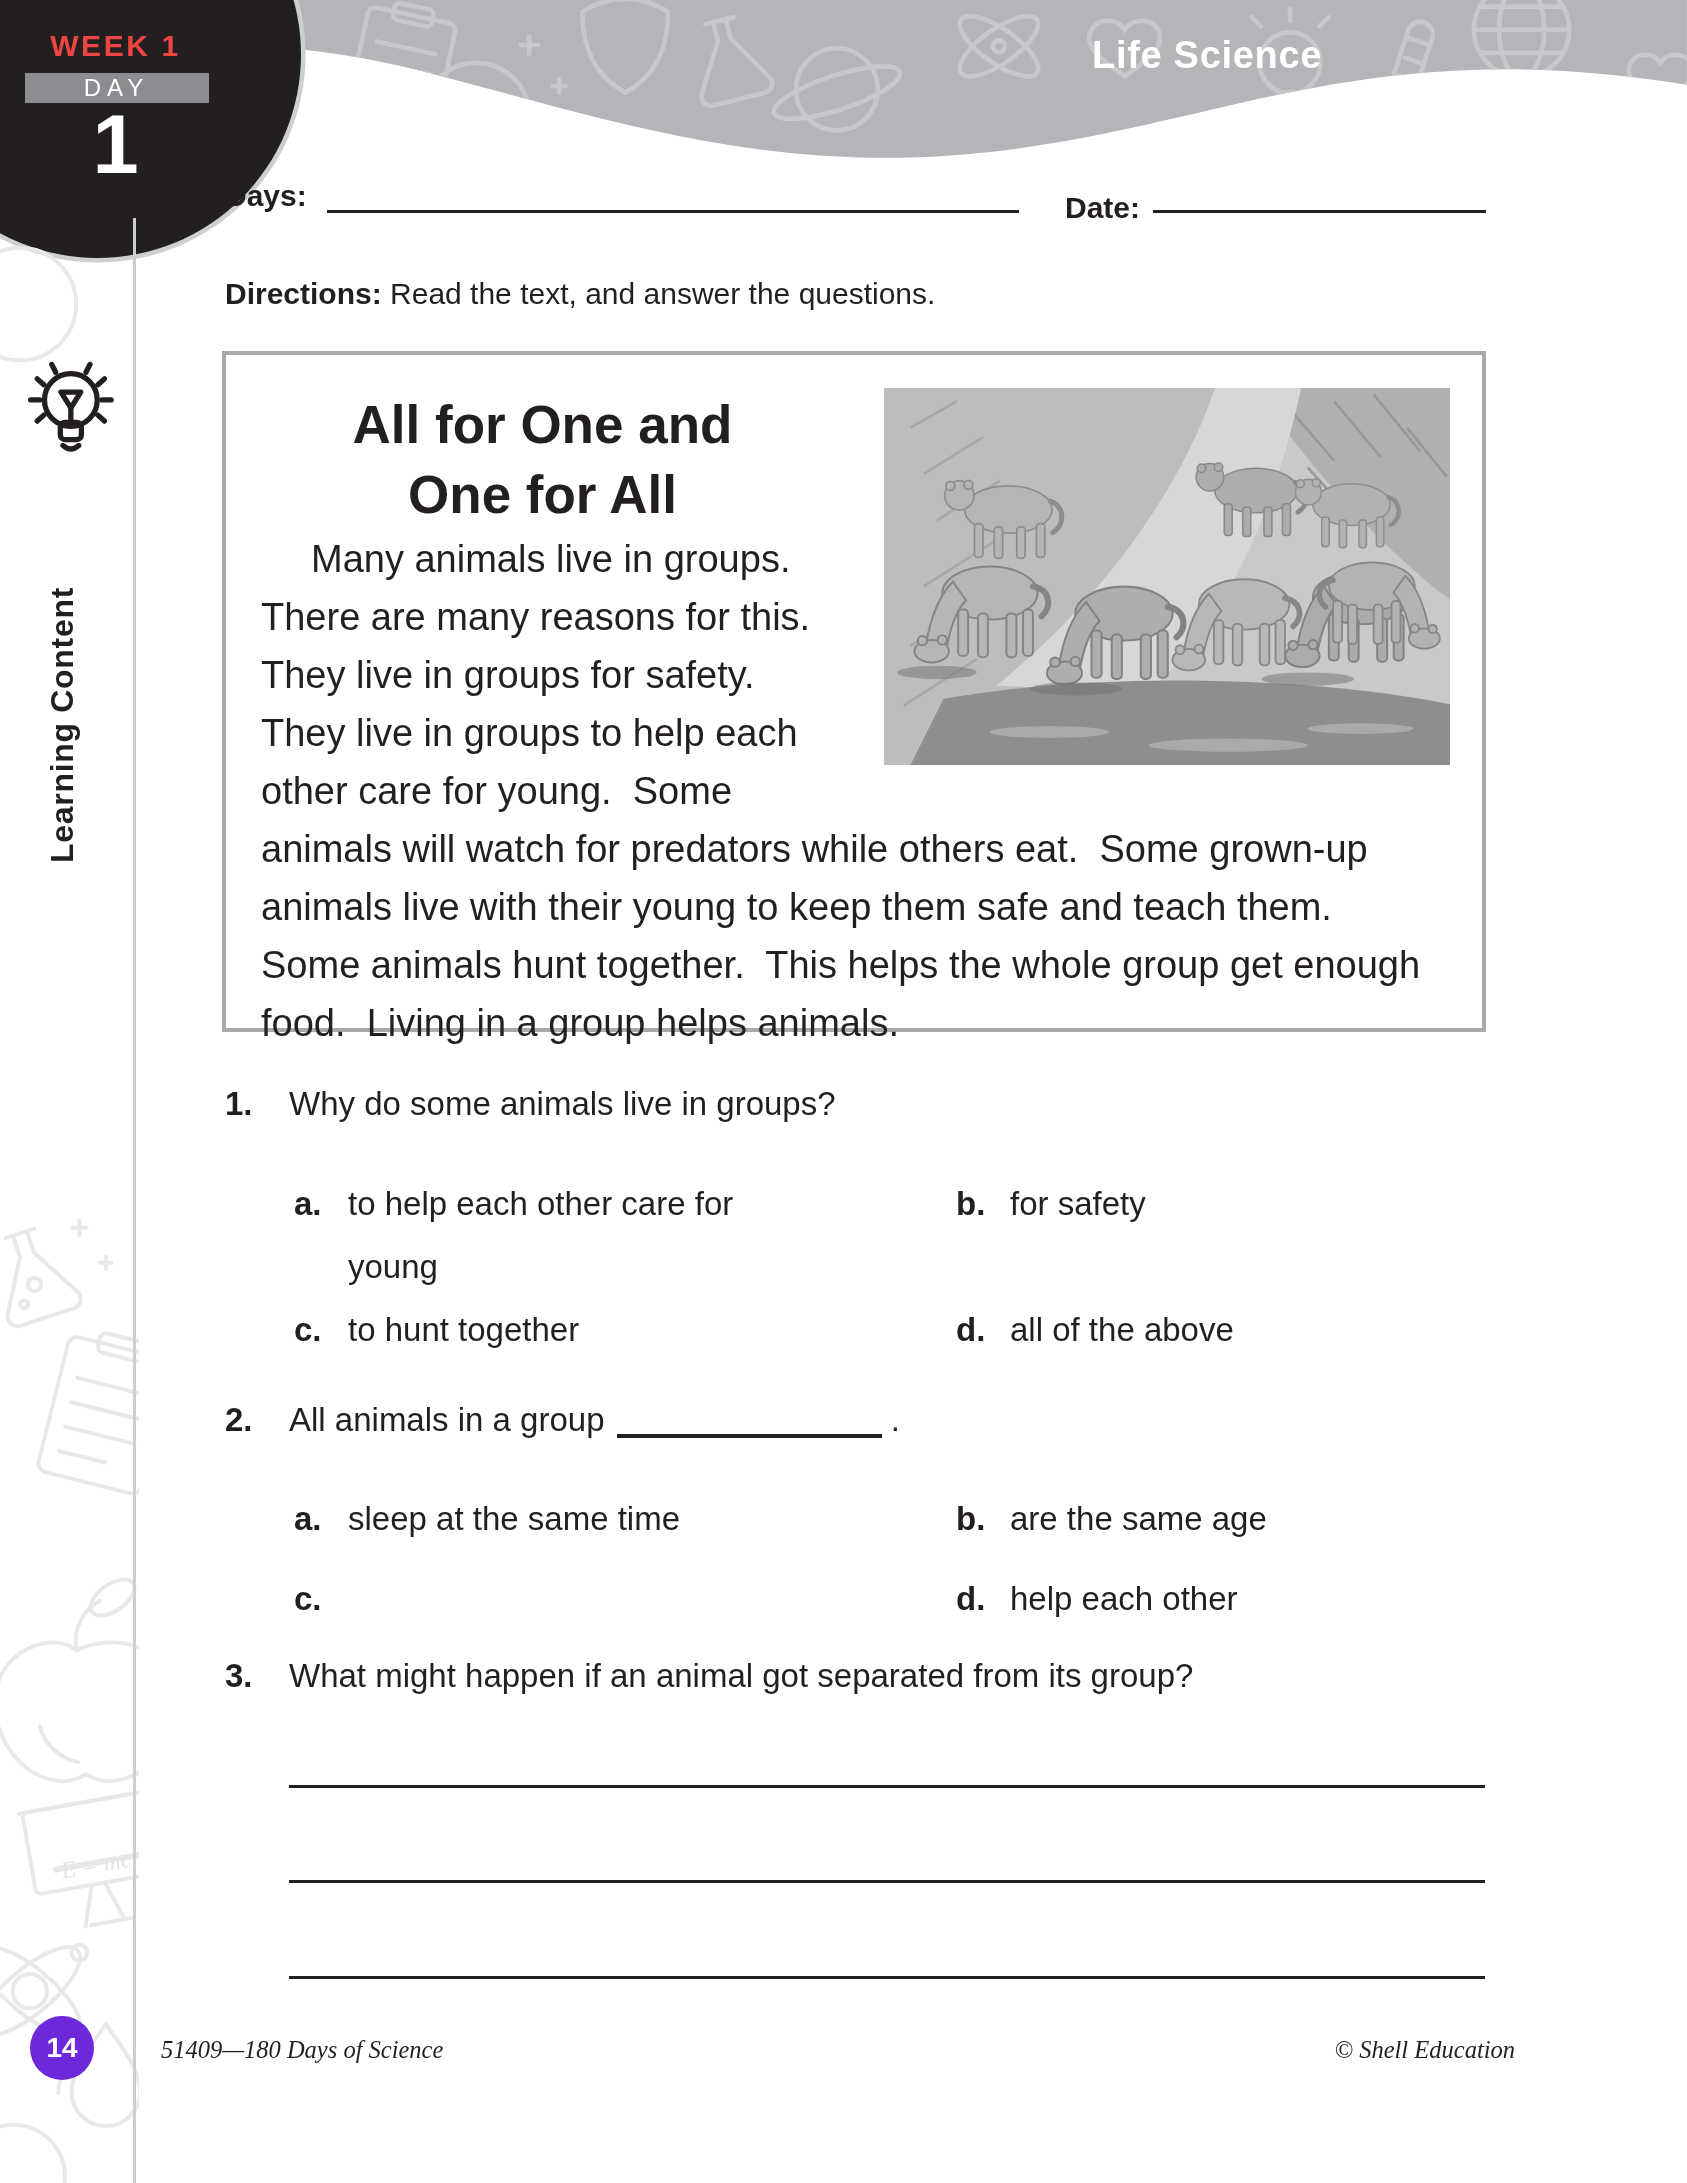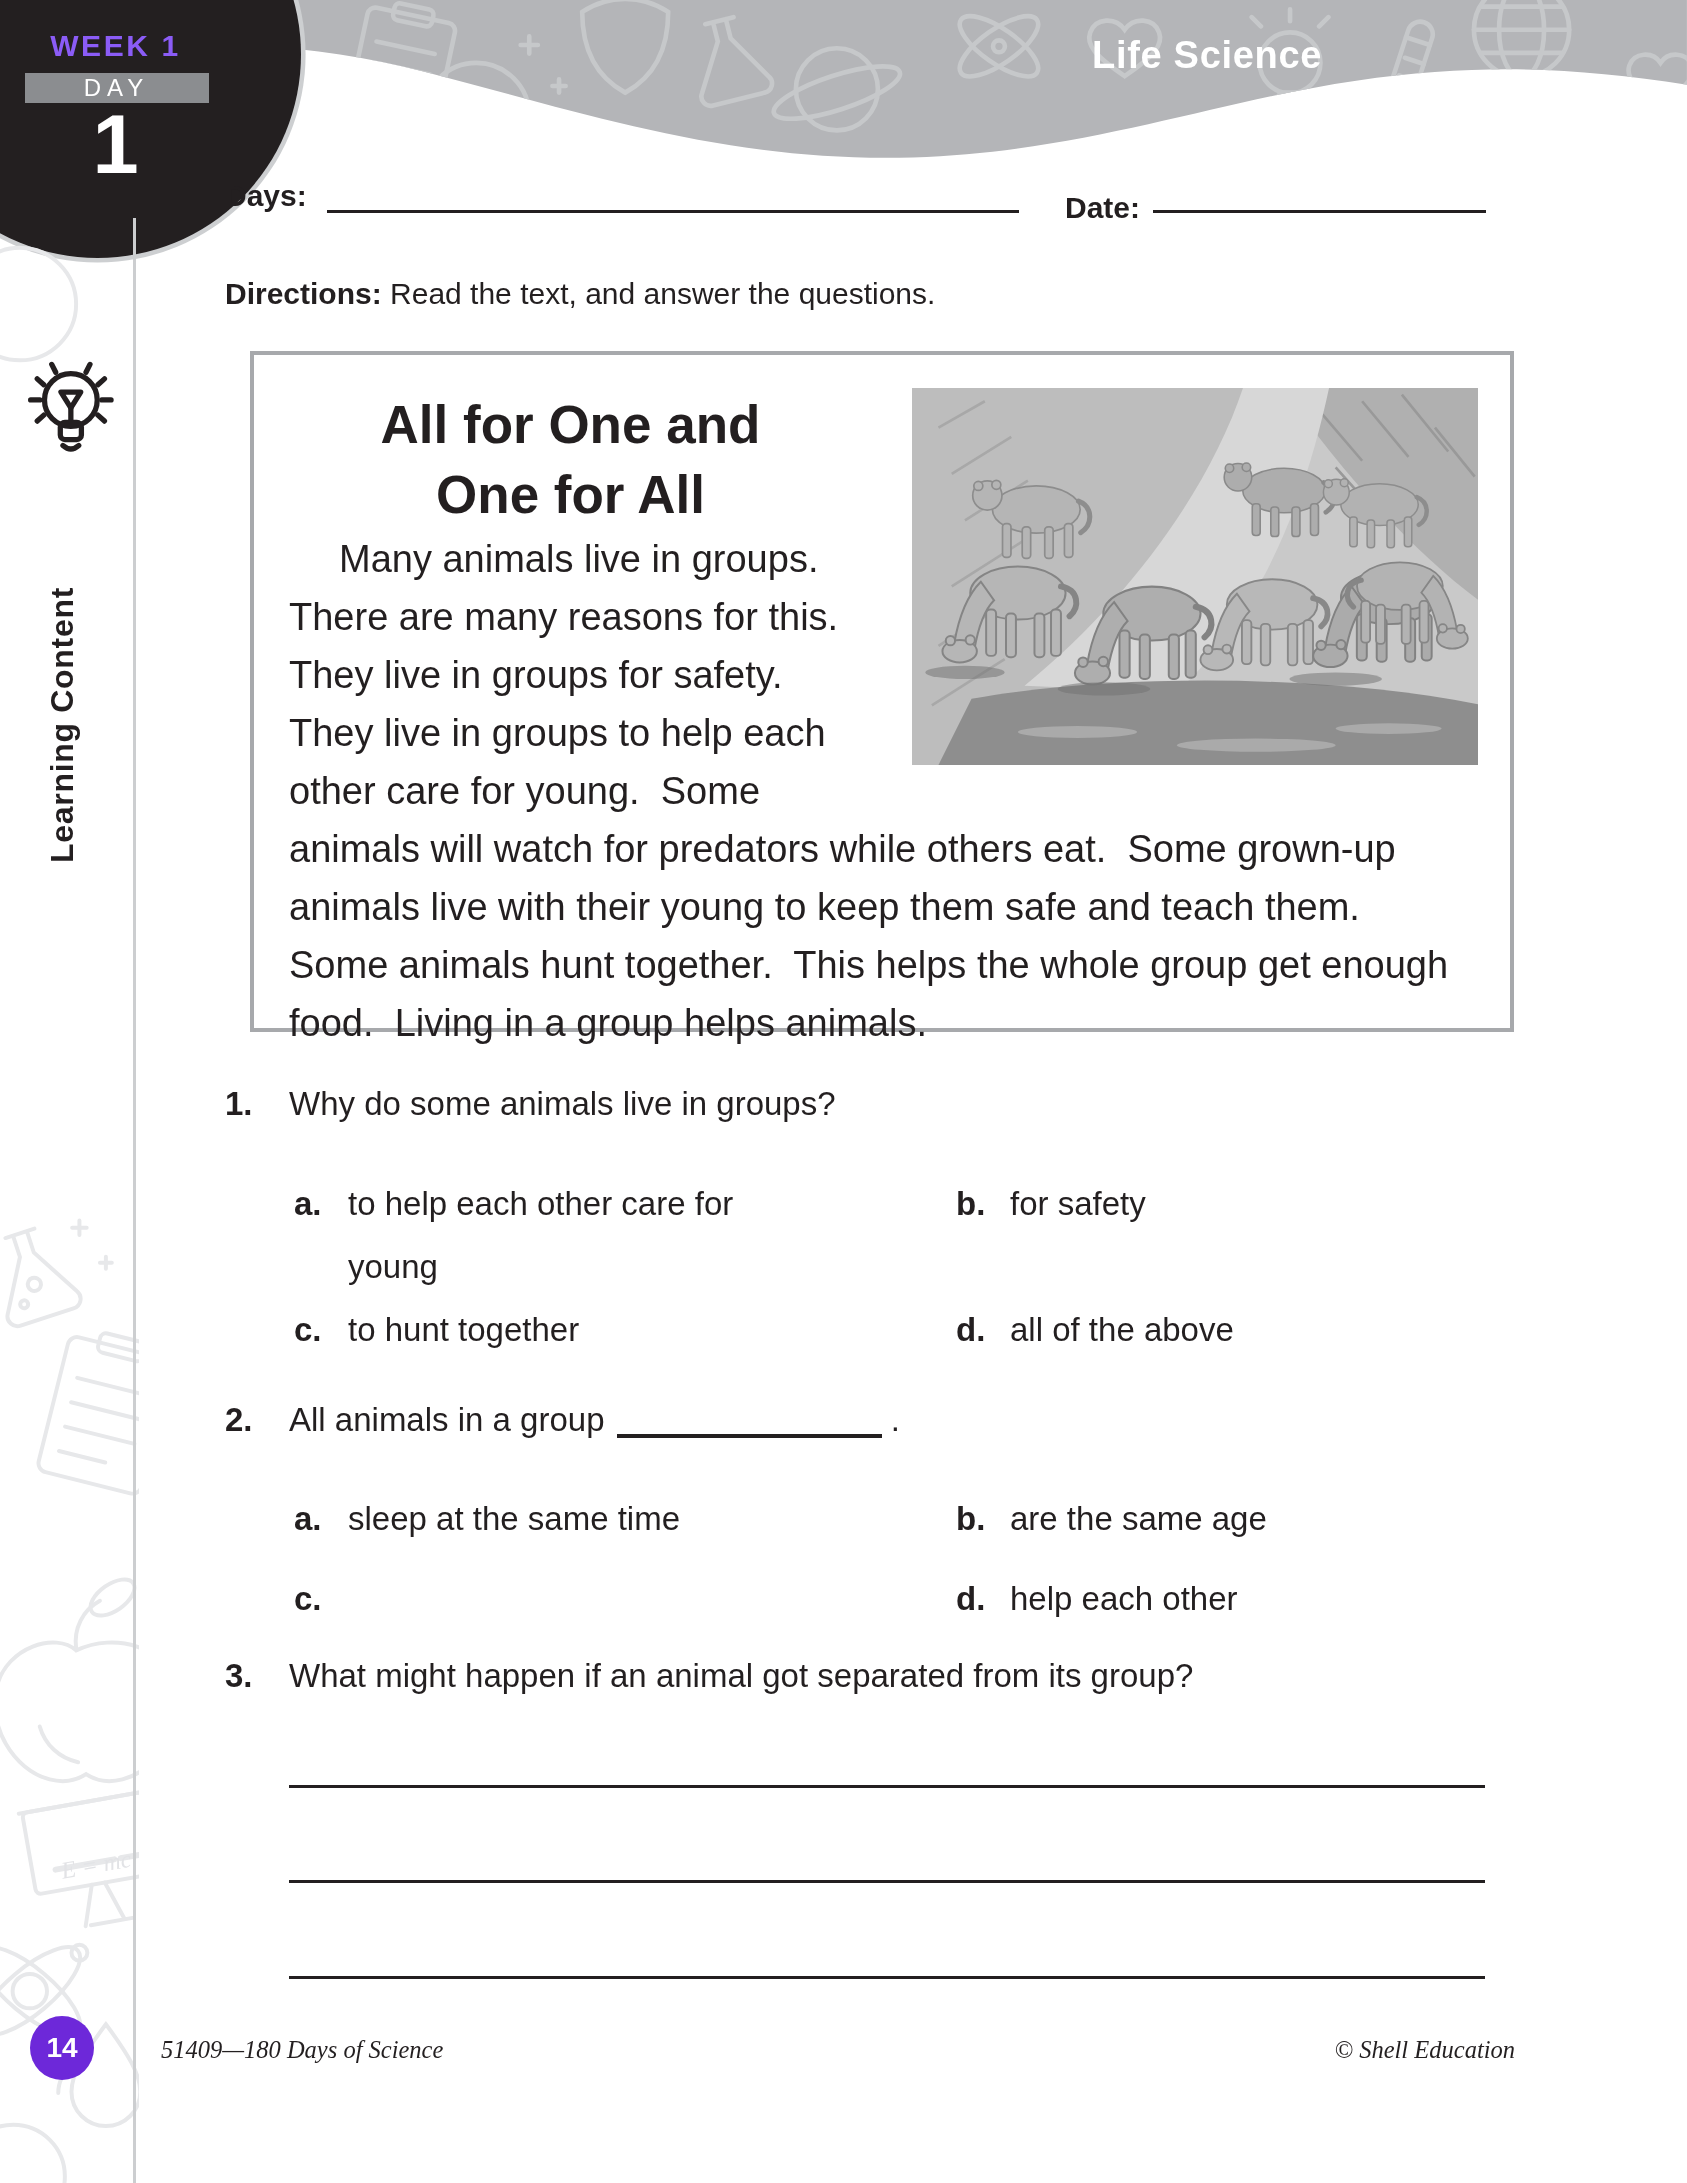--- a/index.html
+++ b/index.html
@@ -14,21 +14,21 @@
     position:absolute; left:1092px; top:34px; font-size:38px; font-weight:bold;
     color:#ffffff; letter-spacing:0.7px;
   }
   
   .corner-circle {
     position:absolute; left:-106px; top:-149px; width:407px; height:407px;
     border-radius:50%; background:#231f20; box-shadow:0 0 0 4.6px #cdcfd1;
   }
   .week-label {
     position:absolute; left:41px; top:29px; width:149px; text-align:center;
-    color:#8b5cf6; font-size:30px; font-weight:bold; letter-spacing:2.6px;
+    color:#ef4444; font-size:30px; font-weight:bold; letter-spacing:2.6px;
   }
   .day-bar {
     position:absolute; left:24.5px; top:73px; width:184px; height:30px;
     background:#8b8d90; display:flex; align-items:center; justify-content:center;
   }
   .day-bar span { color:#fff; font-size:24px; font-weight:normal; letter-spacing:6px; }
   .day-number {
     position:absolute; left:66px; top:103px; width:99px; text-align:center;
     color:#fff; font-size:83px; font-weight:bold; line-height:1;
   }
@@ -46,21 +46,21 @@
   .name-label { position:absolute; left:225px; top:179px; }
   .name-line  { position:absolute; left:327px; top:177px; width:692px; height:36px; border-bottom:3.3px solid #231f20; }
   .date-label { position:absolute; left:1065px; top:191px; }
   .date-line  { position:absolute; left:1153px; top:177px; width:333px; height:36px; border-bottom:3.3px solid #231f20; }
   
   .directions { position:absolute; left:225px; top:277px; font-size:30px; }
   .directions b { font-weight:bold;margin-top:32px; }
   
   .passage-box {
     position:absolute; left:222px; top:351px; width:1264px; height:681px;
-    border:4.6px solid #a7a9ac; background:#fff; padding:30px 32px 24px 35px;margin-left:28px;
+    border:4.6px solid #a7a9ac; background:#fff; padding:30px 32px 24px 35px;
   }
   .photo {
     float:right; width:566px; height:377px; margin:2.6px 0 0 60px; display:block;
   }
   .passage-title {
     font-size:53px; font-weight:bold; line-height:70px; text-align:center; margin-top:5.3px;
   }
   .passage-body {
     font-size:38px; line-height:58px; margin-top:0; text-indent:50px; white-space:pre-wrap;
   }

